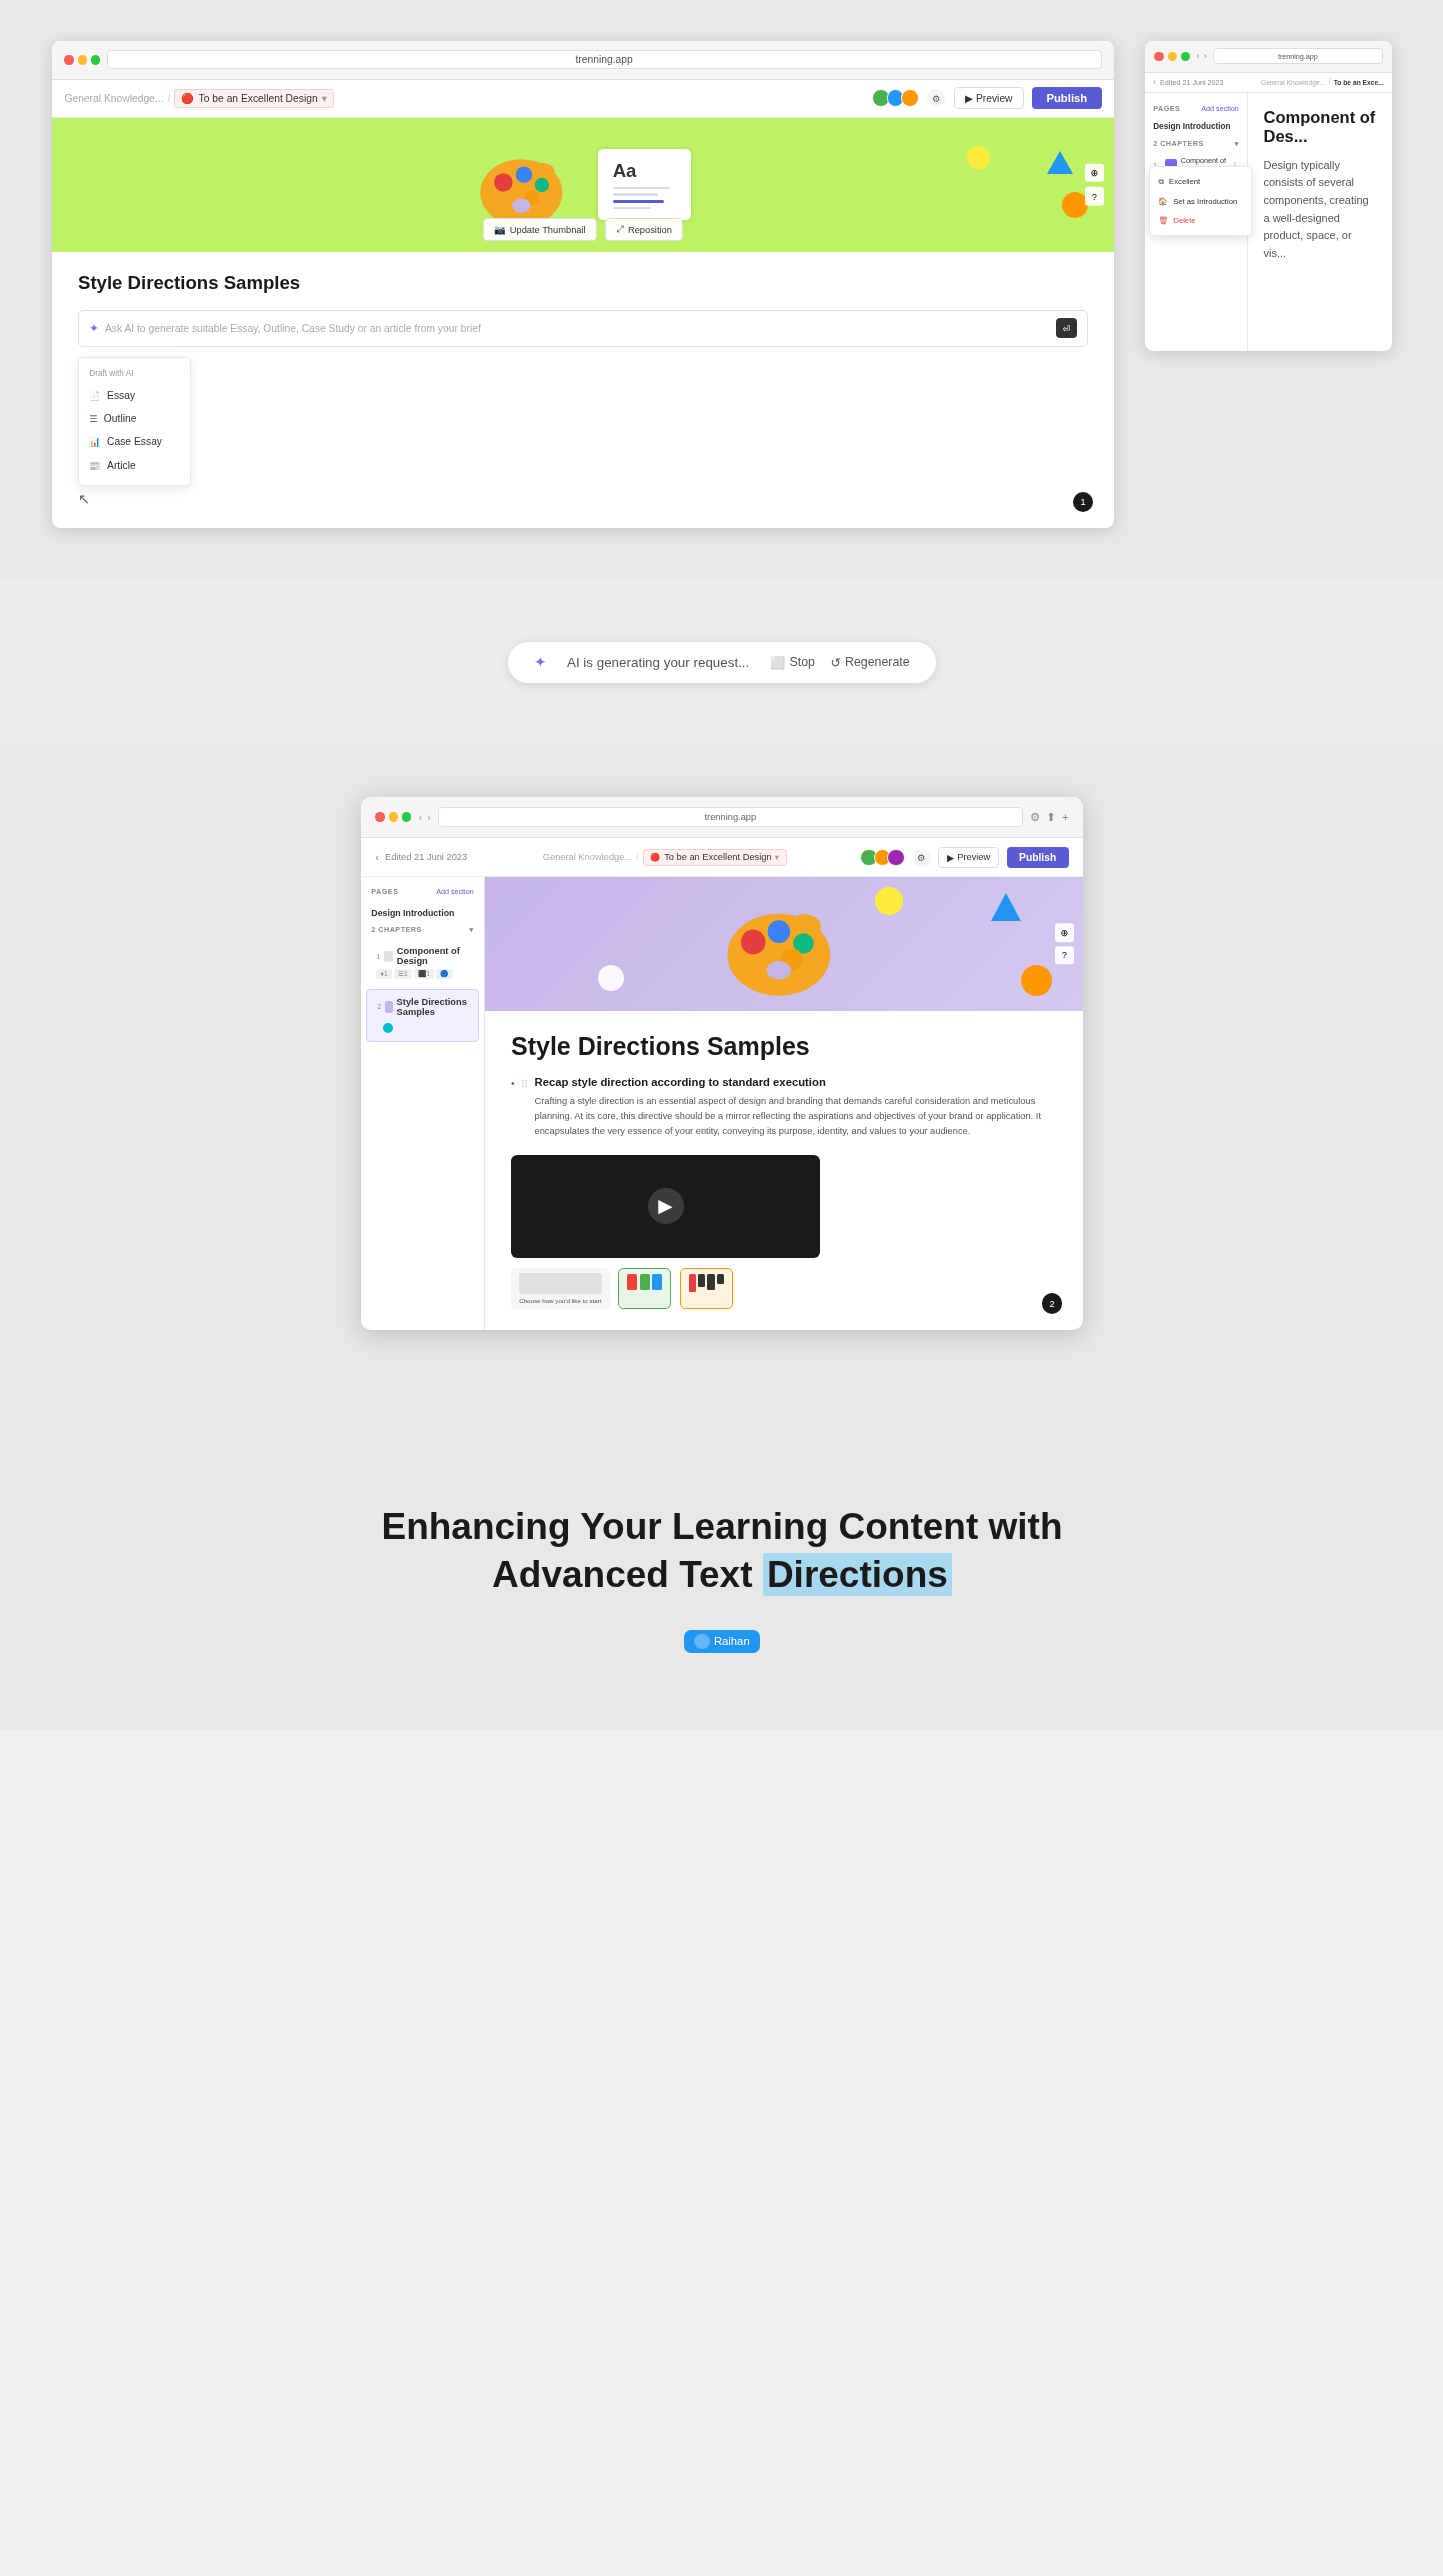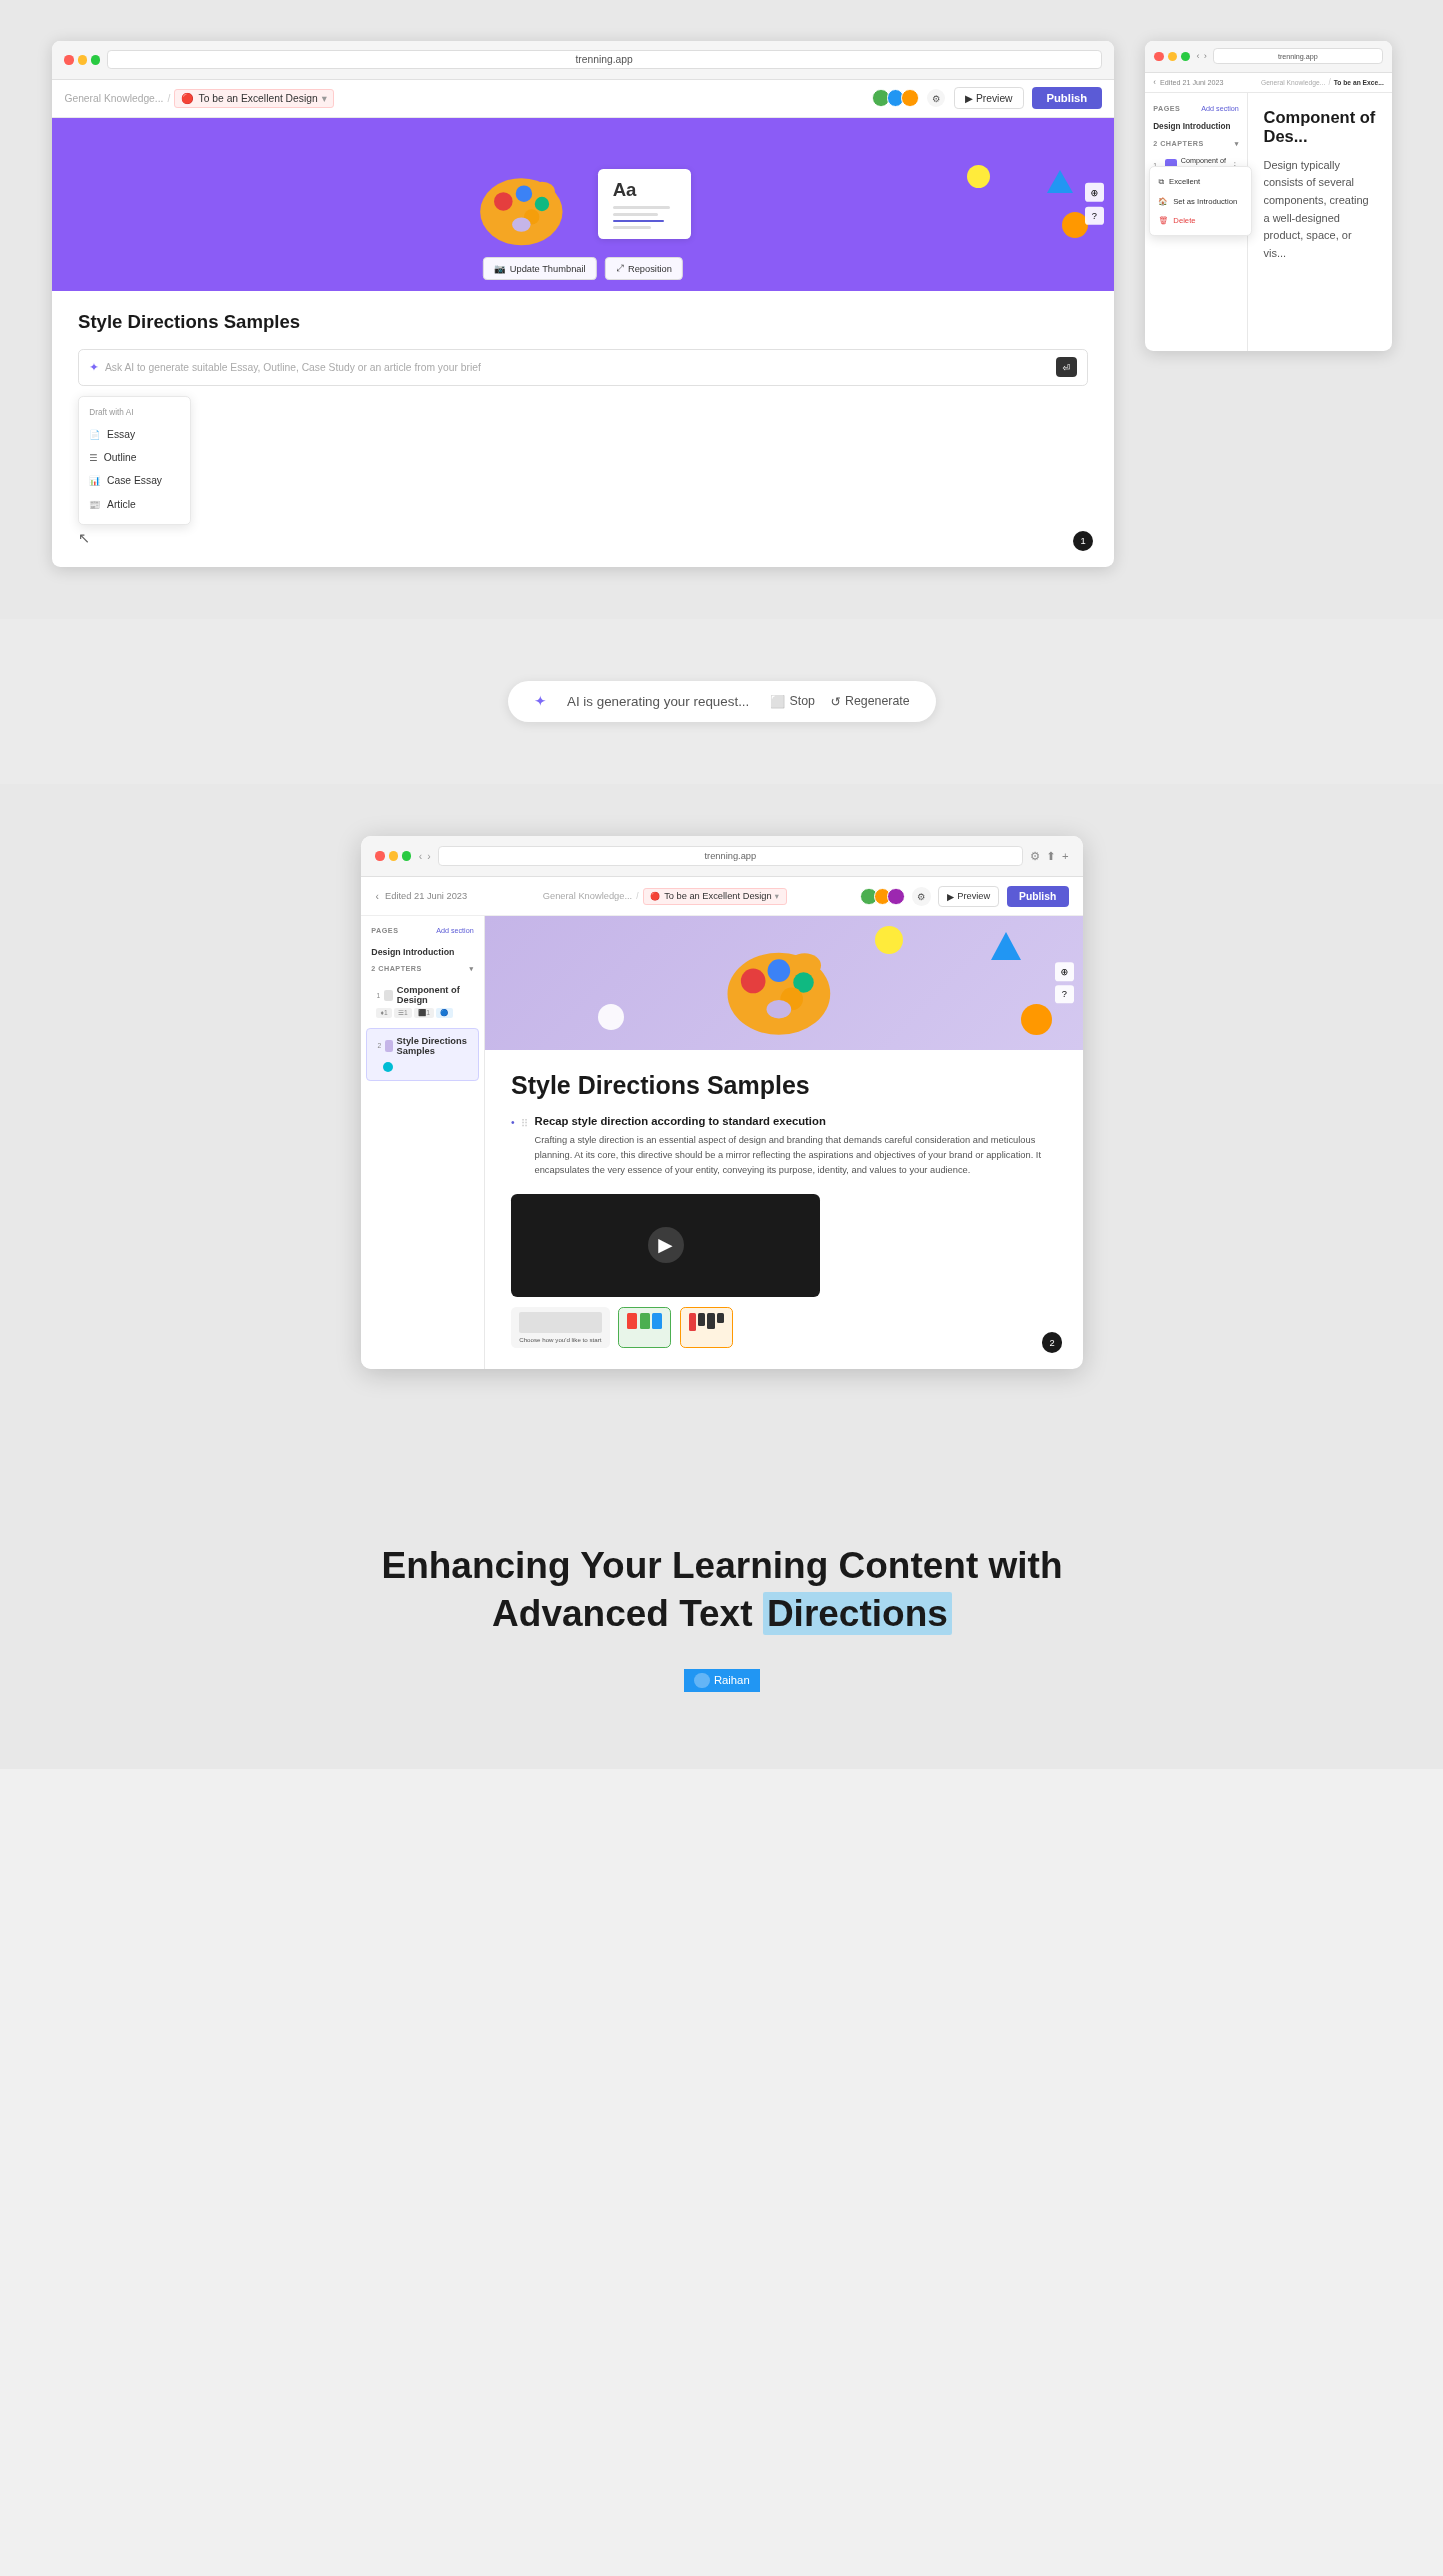--- a/index.html
+++ b/index.html
@@ -124,22 +124,22 @@
       color: #fff;
       border-radius: 4.1px;
       font-size: 11.3px;
       font-weight: 600;
       cursor: pointer;
       border: none;
     }
 
     
     .hero-area {
-      background: #8b5cf6;
-      height: 173px;
+      background: #bef264;
+      height: 134px;
       position: relative;
       overflow: hidden;
       display: flex;
       align-items: center;
       justify-content: center;
     }
 
     .hero-overlay-btns {
       position: absolute;
       bottom: 10.3px;
@@ -593,21 +593,21 @@
       padding: 1px 4.1px;
       border-radius: 2.1px;
     }
 
     .author-badge {
       display: inline-flex;
       align-items: center;
       gap: 4.1px;
       background: #2196F3;
       color: #fff;
-      border-radius: 0;
+      border-radius: 7px;
       padding: 4.1px 10.3px;
       font-size: 11.3px;
       margin-top: 10.3px;
     }
     .author-avatar {
       width: 15.5px; height: 15.5px;
       background: rgba(255,255,255,0.3);
       border-radius: 50%;
     }
   </style>

